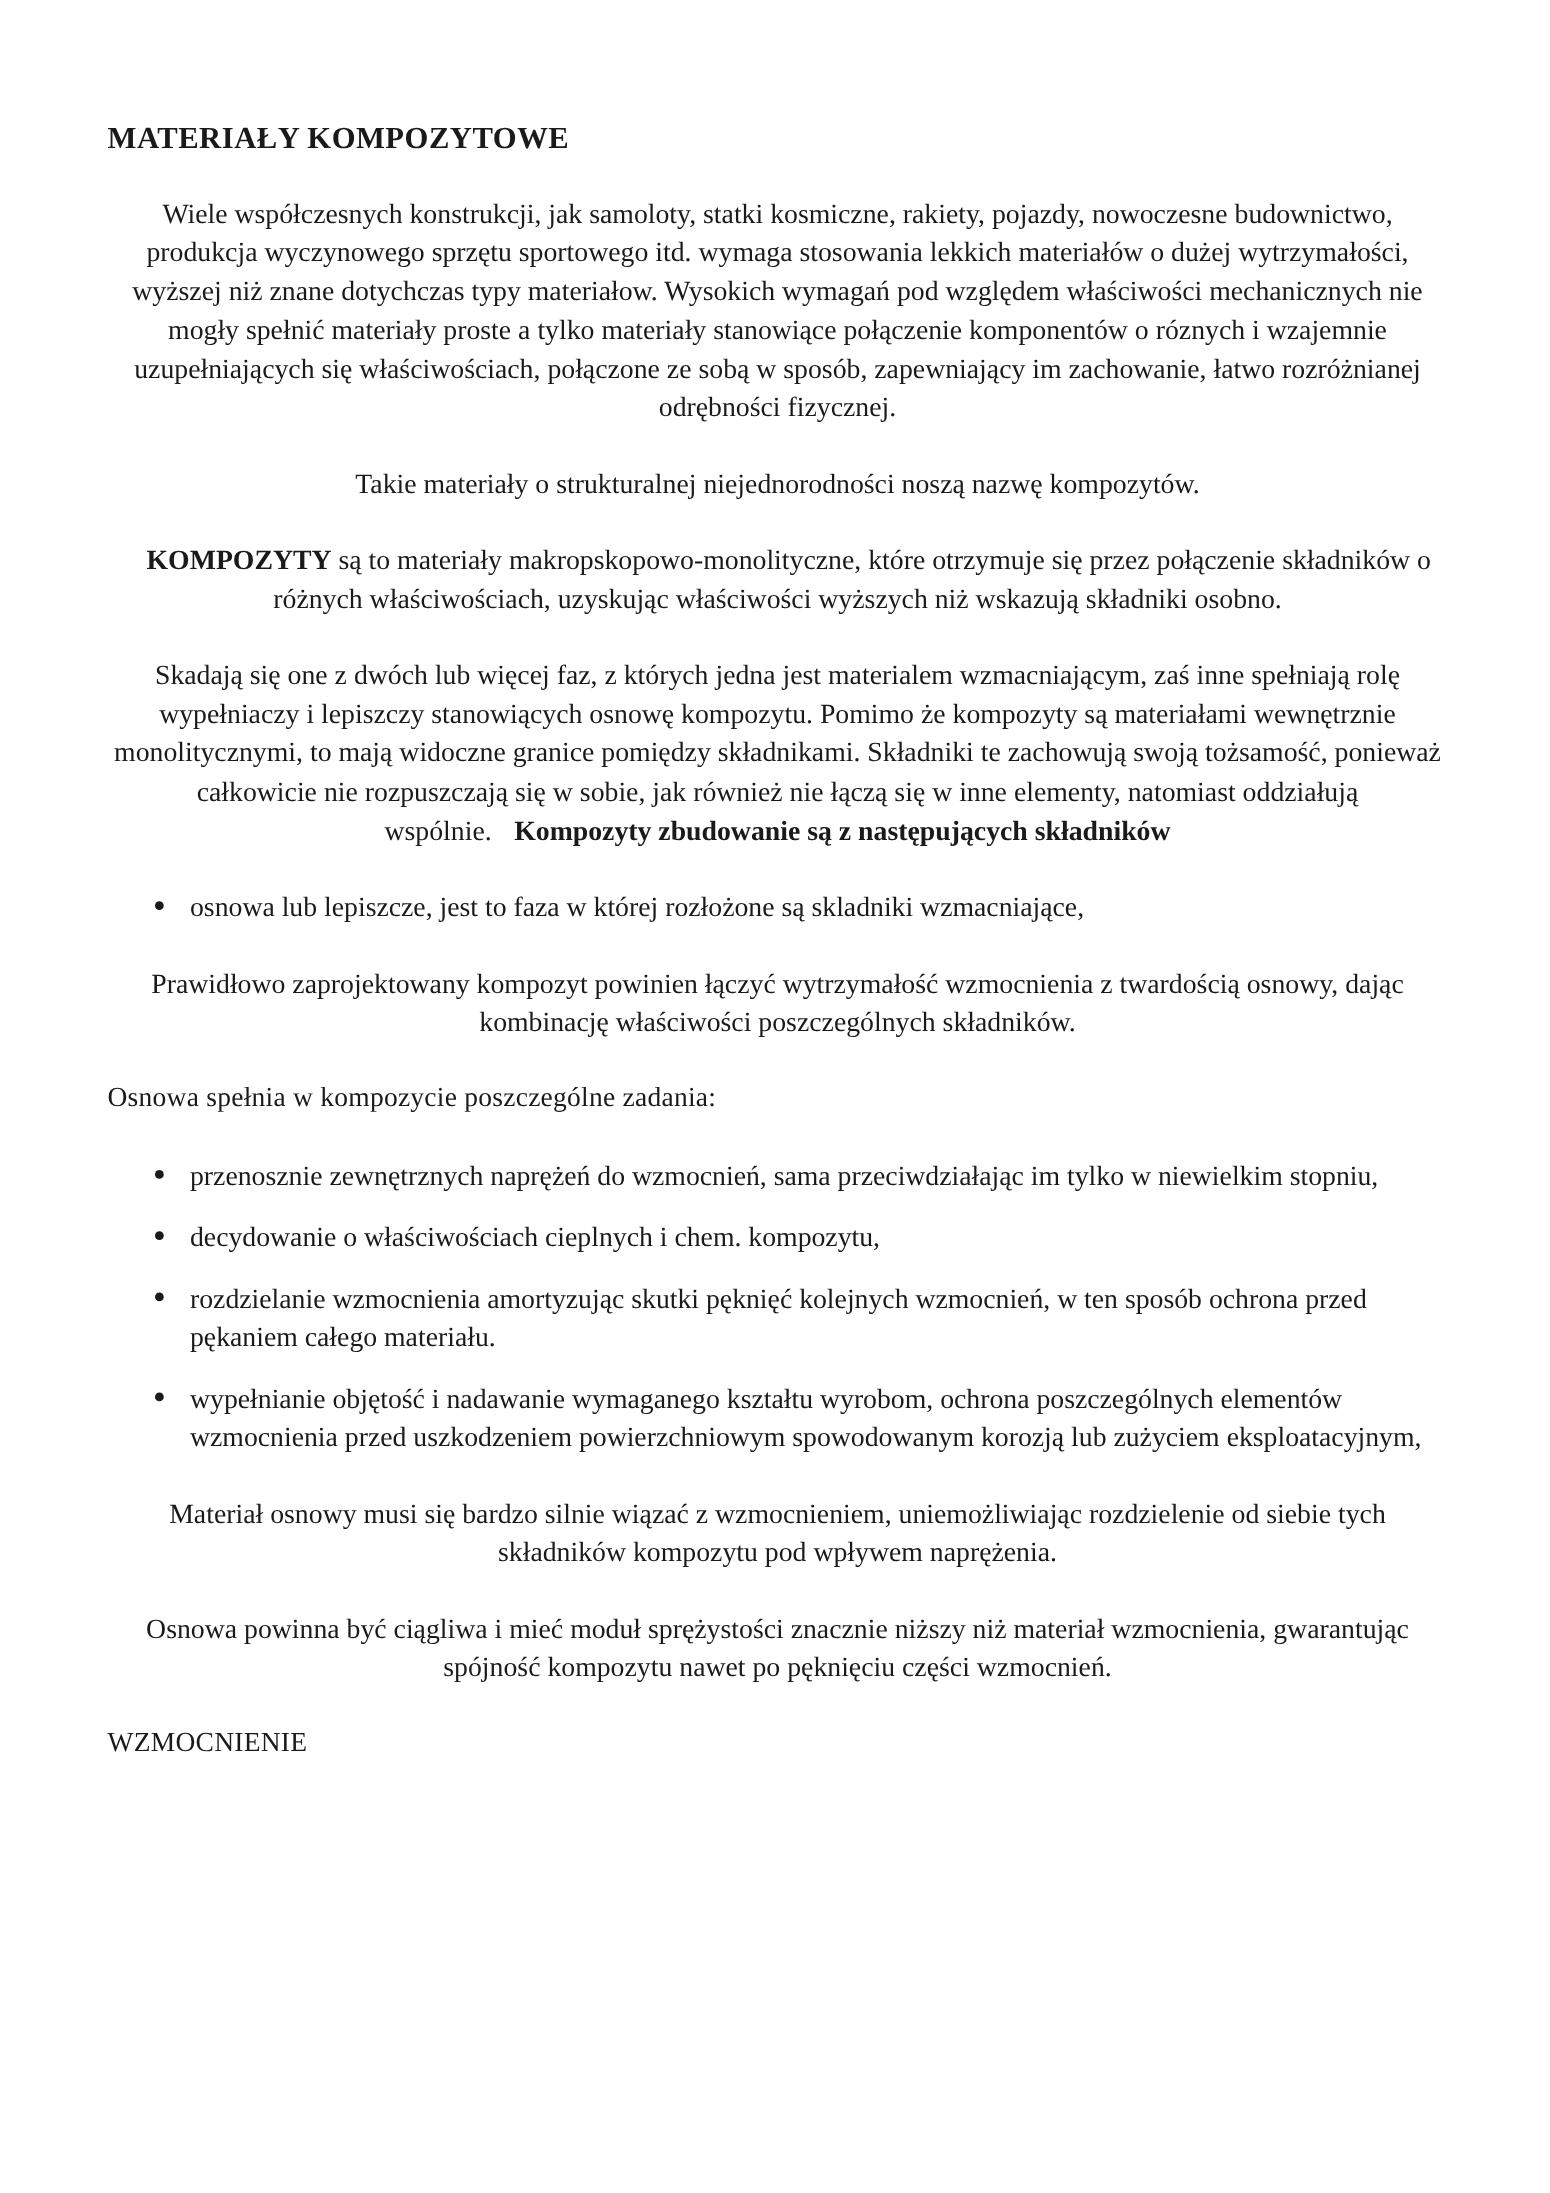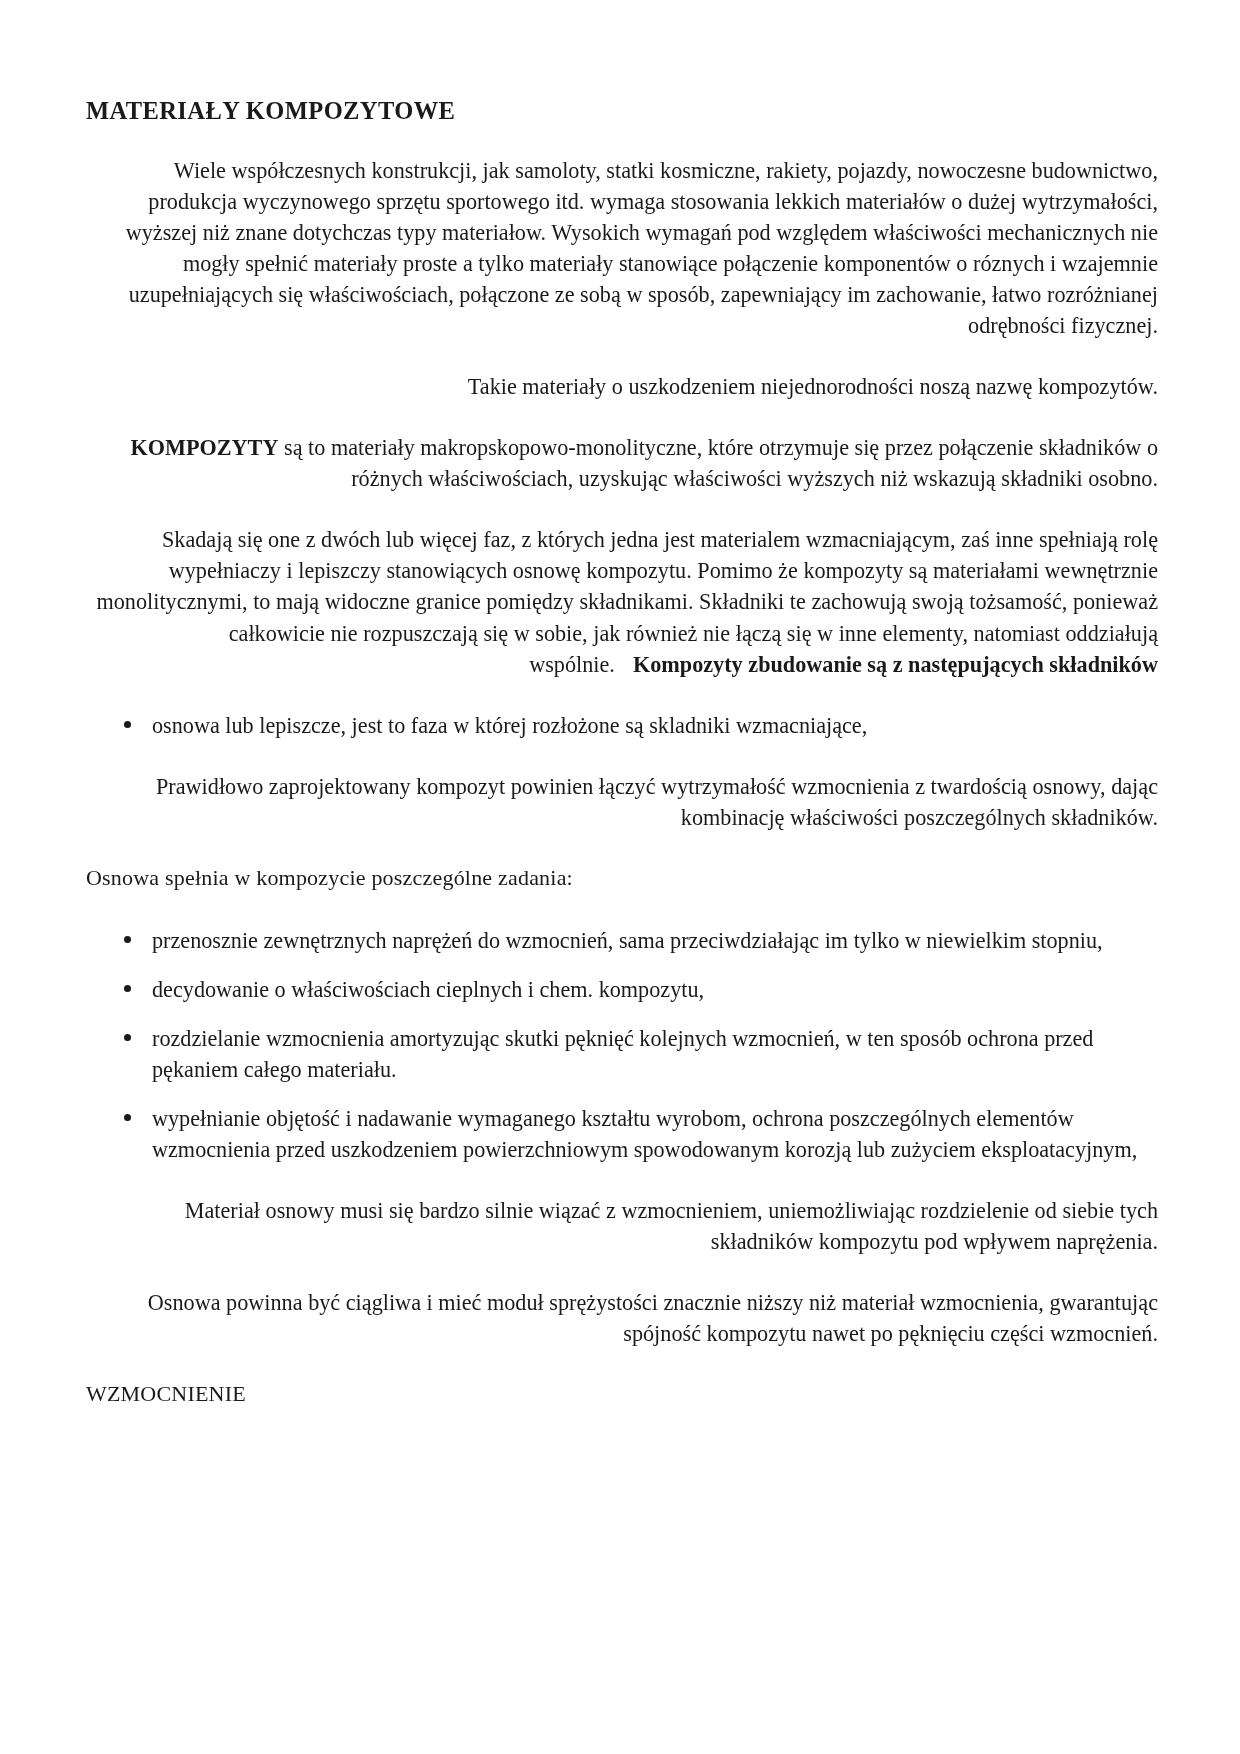--- a/index.html
+++ b/index.html
@@ -34,21 +34,21 @@
     font-size: 22px;
     font-weight: normal;
     margin: 0 0 10px 0;
     line-height: 1.35;
     letter-spacing: 0.2px;
   }
   p.para {
     font-size: 22.2px;
     line-height: 1.40;
     margin: 0 0 30px 0;
-    text-align: right;
+    text-align: center;
     letter-spacing: 0.01px;
   }
   p.para:last-child {
     margin-bottom: 0;
   }
   .b {
     font-weight: bold;
     margin-left: 18px;
   }
   ul.bullets {
@@ -84,21 +84,21 @@
 </style>
 </head>
 <body>
 
 <div class="page">
 
   <h1 class="doc-title">MATERIAŁY KOMPOZYTOWE</h1>
 
   <p class="para">Wiele współczesnych konstrukcji, jak samoloty, statki kosmiczne, rakiety, pojazdy, nowoczesne budownictwo, produkcja wyczynowego sprzętu sportowego itd. wymaga stosowania lekkich materiałów o dużej wytrzymałości, wyższej niż znane dotychczas typy materiałow. Wysokich wymagań pod względem właściwości mechanicznych nie mogły spełnić materiały proste a tylko materiały stanowiące połączenie komponentów o róznych i wzajemnie uzupełniających się właściwościach, połączone ze sobą w sposób, zapewniający im zachowanie, łatwo rozróżnianej odrębności fizycznej.</p>
 
-  <p class="para">Takie materiały o uszkodzeniem niejednorodności noszą nazwę kompozytów.</p>
+  <p class="para">Takie materiały o strukturalnej niejednorodności noszą nazwę kompozytów.</p>
 
   <p class="para"><span class="b">KOMPOZYTY</span><span> są to materiały makropskopowo-monolityczne, które otrzymuje się przez połączenie składników o różnych właściwościach, uzyskując właściwości wyższych niż wskazują składniki osobno.</span></p>
 
   <p class="para"><span>Skadają się one z dwóch lub więcej faz, z których jedna jest materialem wzmacniającym, zaś inne spełniają rolę wypełniaczy i lepiszczy stanowiących osnowę kompozytu. Pomimo że kompozyty są materiałami wewnętrznie monolitycznymi, to mają widoczne granice pomiędzy składnikami. Składniki te zachowują swoją tożsamość, ponieważ całkowicie nie rozpuszczają się w sobie, jak również nie łączą się w inne elementy, natomiast oddziałują wspólnie.</span><span class="b">Kompozyty zbudowanie są z następujących składników</span></p>
 
   <ul class="bullets">
     <li><span class="bullet-dot"></span><span>osnowa lub lepiszcze, jest to faza w której rozłożone są skladniki wzmacniające,</span></li>
   </ul>
 
   <p class="para">Prawidłowo zaprojektowany kompozyt powinien łączyć wytrzymałość wzmocnienia z twardością osnowy, dając kombinację właściwości poszczególnych składników.</p>

